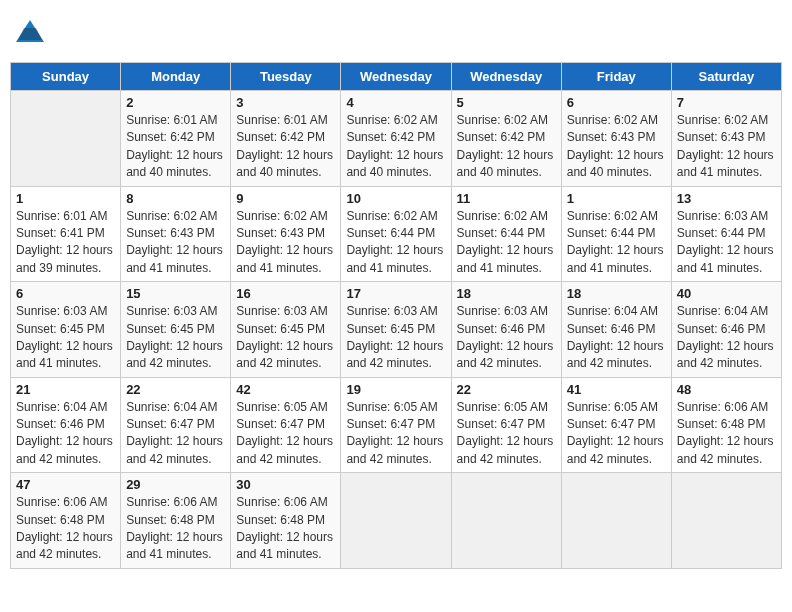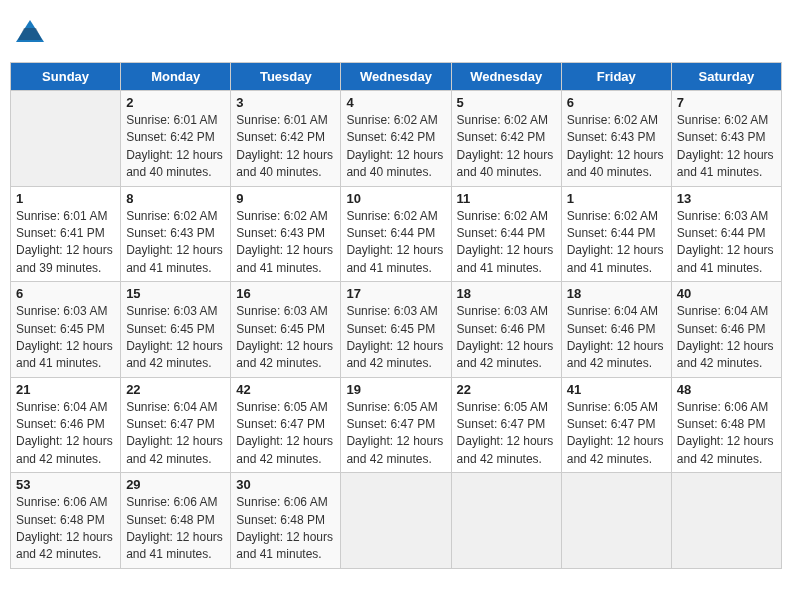--- a/index.html
+++ b/index.html
@@ -234,21 +234,21 @@
           <span class="day-num">41</span>
           <div class="day-info">Sunrise: 6:05 AM<br>Sunset: 6:47 PM<br>Daylight: 12 hours and 42 minutes.</div>
         </td>
         <td>
           <span class="day-num">48</span>
           <div class="day-info">Sunrise: 6:06 AM<br>Sunset: 6:48 PM<br>Daylight: 12 hours and 42 minutes.</div>
         </td>
       </tr>
       <tr>
         <td>
-          <span class="day-num">53</span>
+          <span class="day-num">47</span>
           <div class="day-info">Sunrise: 6:06 AM<br>Sunset: 6:48 PM<br>Daylight: 12 hours and 42 minutes.</div>
         </td>
         <td>
           <span class="day-num">29</span>
           <div class="day-info">Sunrise: 6:06 AM<br>Sunset: 6:48 PM<br>Daylight: 12 hours and 41 minutes.</div>
         </td>
         <td>
           <span class="day-num">30</span>
           <div class="day-info">Sunrise: 6:06 AM<br>Sunset: 6:48 PM<br>Daylight: 12 hours and 41 minutes.</div>
         </td>

